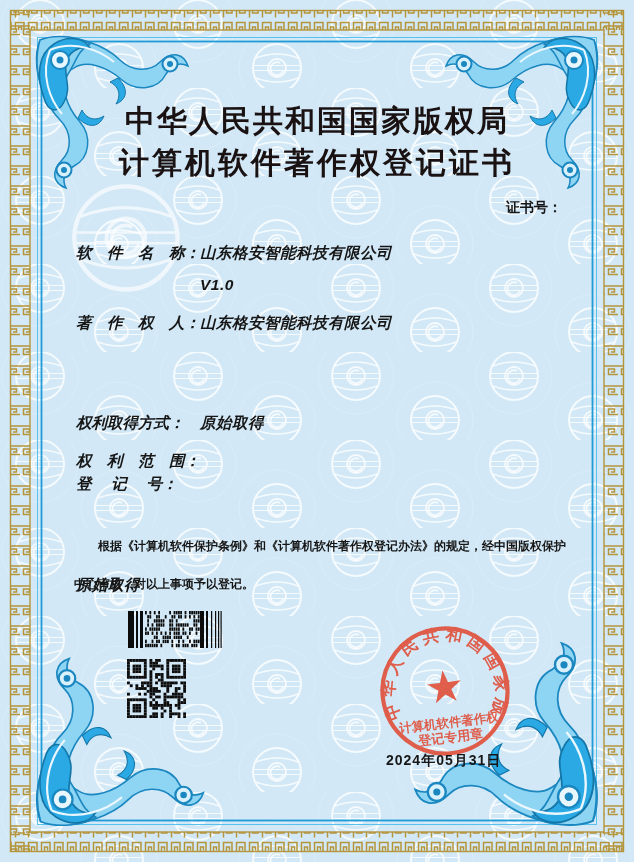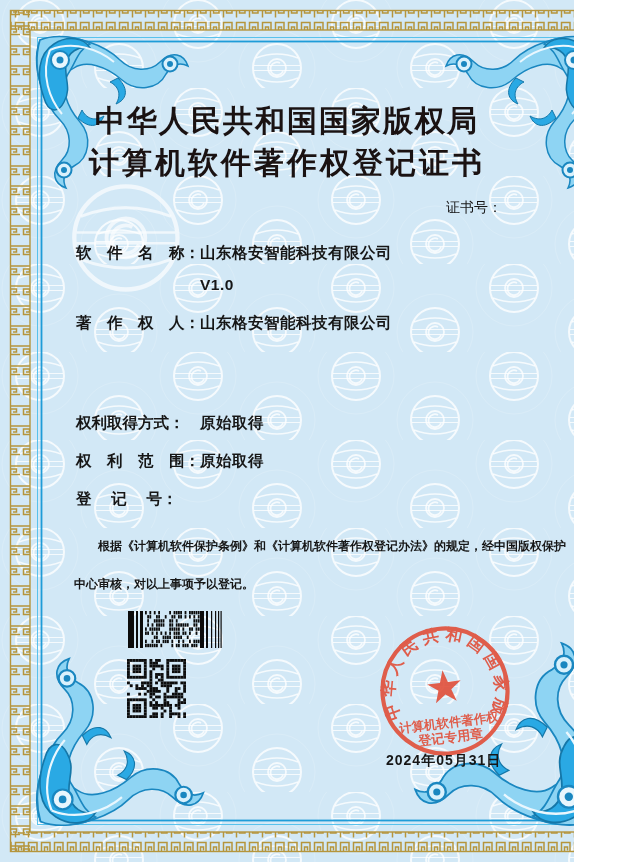--- a/index.html
+++ b/index.html
@@ -1,39 +1,39 @@
 <!DOCTYPE html>
 <html><head>
 <meta charset="utf-8">
 <style>
   html,body{margin:0;padding:0;background:#ffffff;}
   .page{
-    position:relative;width:574px;height:862px;overflow:hidden;
+    position:relative;width:634px;height:862px;overflow:hidden;
     background:#d2e8f6;
     font-family:"Liberation Sans", sans-serif;
     color:#161616;
   }
   .abs{position:absolute;}
   .decor{position:absolute;left:0;top:0;width:634px;height:862px;pointer-events:none;}
   .title{
     left:0;right:0;text-align:center;font-weight:bold;color:#1a1212;
     font-family:"Liberation Serif", serif;
     font-size:30px;letter-spacing:2px;line-height:34px;white-space:nowrap;
   }
   .title1{top:104px;}
   .title2{top:146px;letter-spacing:3px;}
-  .certno{top:199px;right:72px;font-size:14px;font-weight:normal;display:flex;gap:10px;white-space:nowrap;}
-  .frow{left:76px;display:flex;font-size:15.5px;font-weight:bold;white-space:nowrap;}
+  .certno{top:199px;right:72px;font-size:14px;font-weight:bold;display:flex;gap:10px;white-space:nowrap;}
+  .frow{left:76px;display:flex;font-size:15.5px;font-weight:bold;white-space:nowrap;font-style:italic;}
   .frow .lab{width:124px;flex:0 0 124px;}
   .frow .val{letter-spacing:0.5px;}
   .r1{top:243px;}
   .r2{top:313px;justify-content:center;}
   .r3{top:413px;}
-  .r4{top:451px;}
-  .r5{top:489px;}
+  .r4{top:451px;flex-direction:column;}
+  .r5{top:474px;}
   .val2{margin-top:12px;letter-spacing:0.5px;}
   .statement{
     left:74px;top:527px;width:498px;
     font-size:12px;line-height:38px;font-weight:bold;text-indent:2em;
   }
   .barcode{left:128px;top:611px;width:94px;height:37px;}
   .qr{left:127px;top:659px;width:59px;height:59px;}
   .seal{left:378px;top:624px;width:134px;height:134px;transform:rotate(-7deg);opacity:0.88;}
   .date{left:386px;top:752px;font-size:14px;font-weight:bold;letter-spacing:1px;white-space:nowrap;}
 </style>

